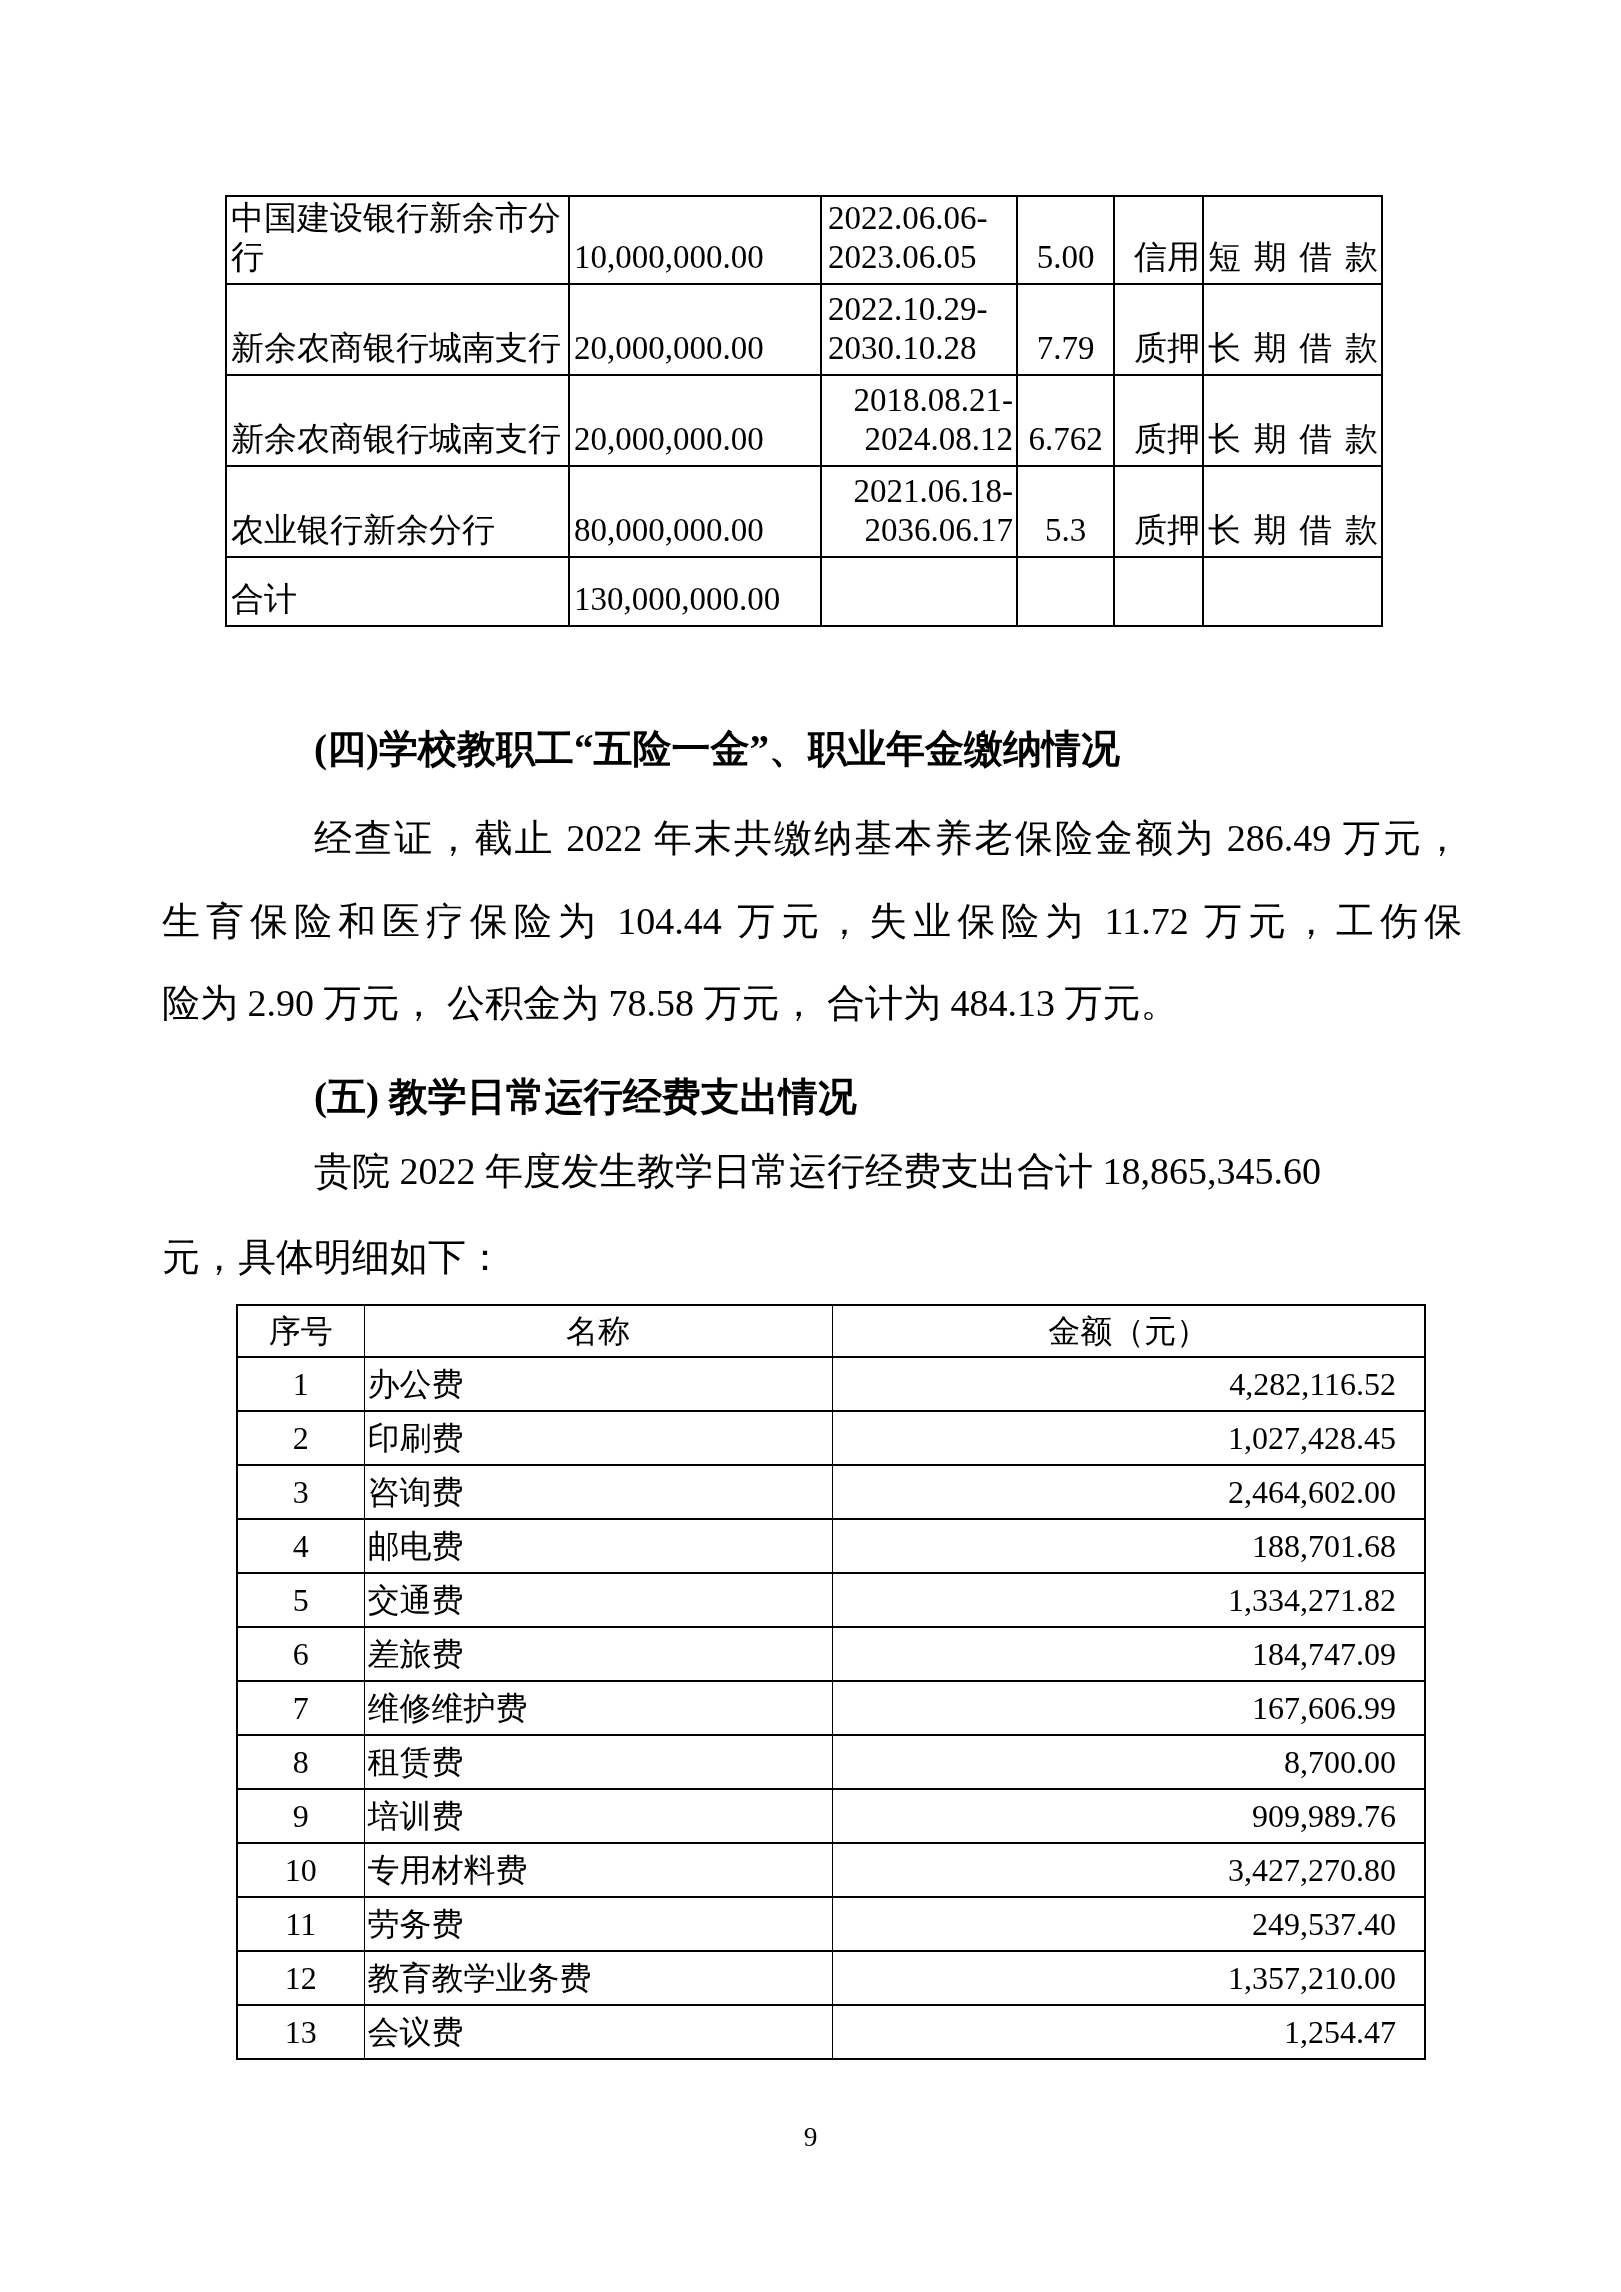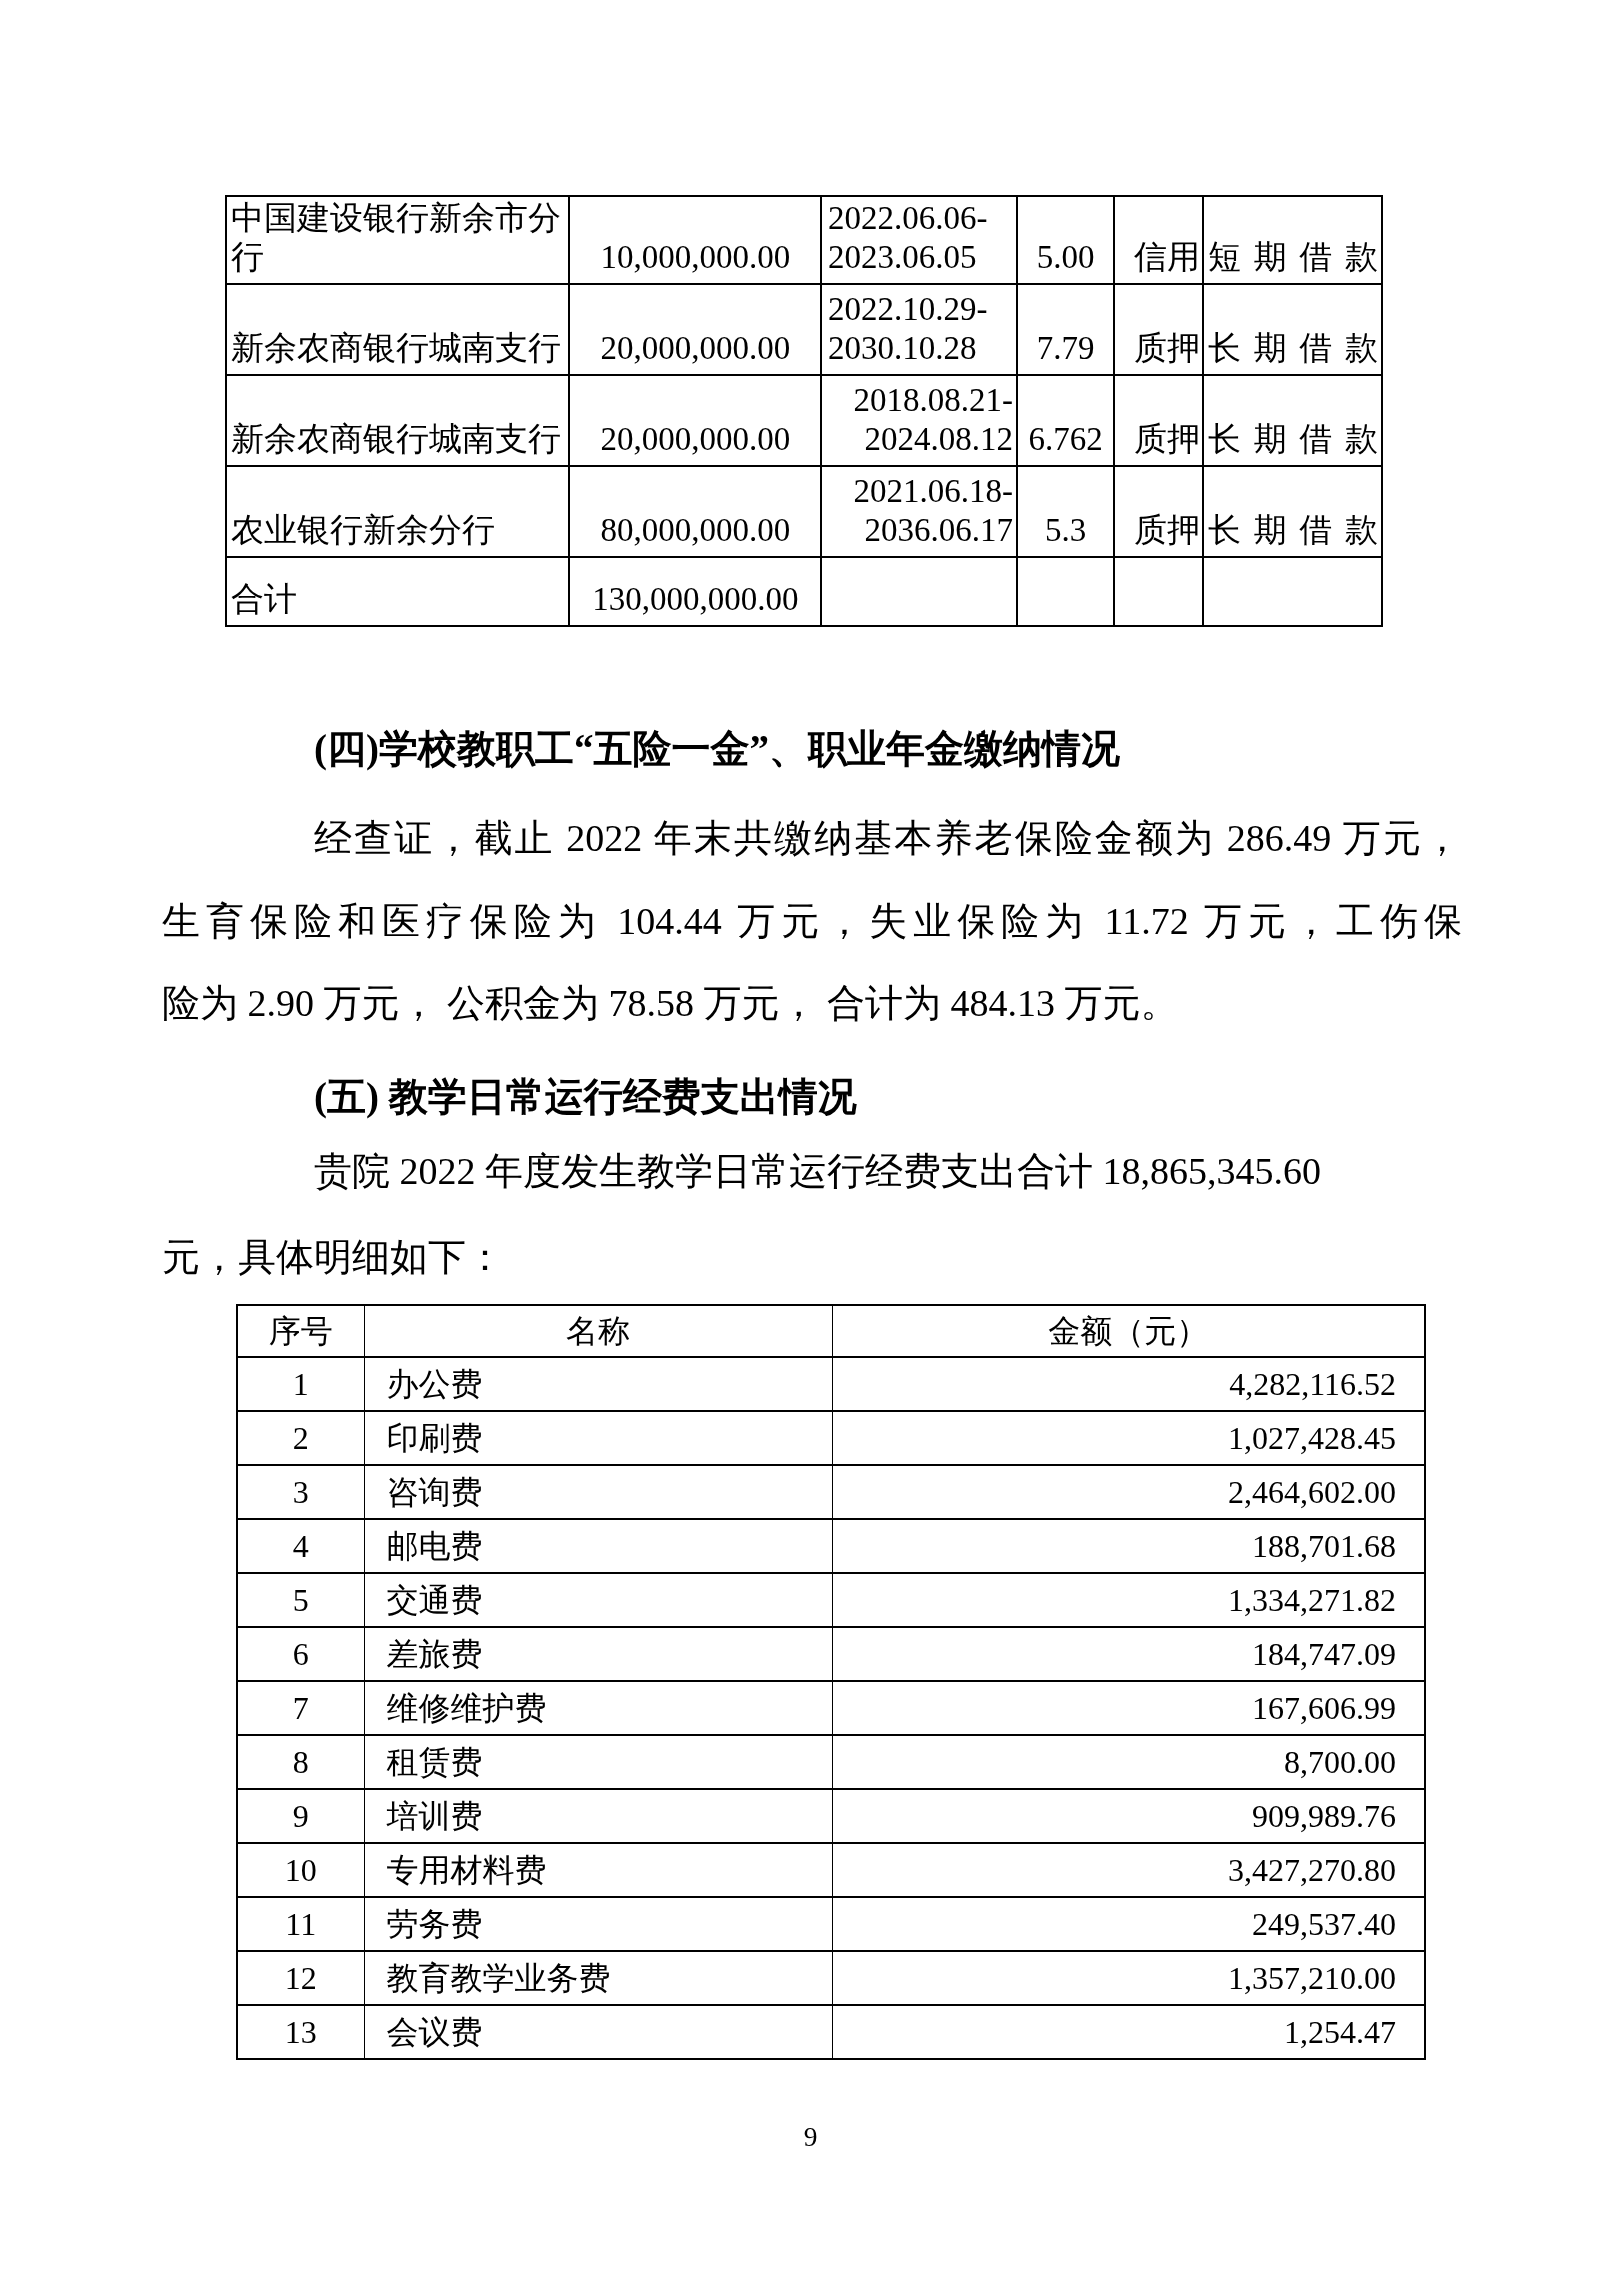--- a/index.html
+++ b/index.html
@@ -22,21 +22,21 @@
     border:2px solid #000;
     vertical-align:bottom;
     font-size:33px; line-height:39px;
     padding:2px 2.9px 5.9px 3.9px;
     overflow:hidden;
   }
   .loan-table tr.lr1 { height:72px; }
   .loan-table tr.lr2, .loan-table tr.lr3, .loan-table tr.lr4 { height:91px; }
   .loan-table tr.ltotal { height:69px; }
   .loan-table td.bank { text-align:left; }
-  .loan-table td.amt  { text-align:center; padding-right:3px; }
+  .loan-table td.amt  { text-align:left; padding-right:3px; }
   .loan-table td.date { text-align:left; padding-left:5.9px; }
   .loan-table tr.date-right td.date { text-align:right; padding-right:2.9px; }
   .loan-table td.rate { text-align:center; padding-left:0; padding-right:0; }
   .loan-table td.grt  { text-align:right; padding-right:2px; }
   .loan-table td.typ  { text-align:justify; text-align-last:justify; }
 
   
   .heading {
     position:absolute; left:314px;
     font-size:39px; font-weight:bold; white-space:nowrap;
@@ -59,21 +59,21 @@
     border:1px solid #000;
     border-top-width:2px; border-bottom-width:2px;
     font-size:32px; line-height:37px;
     font-weight:normal;
     vertical-align:middle;
     overflow:hidden;
   }
   .expense-table tr.hdr { height:52px; }
   .expense-table tr.row { height:54px; }
   .expense-table .c-idx  { text-align:center; }
-  .expense-table .c-name { text-align:left; padding-left:22px; }
+  .expense-table .c-name { text-align:left; padding-left:3px; }
   .expense-table .c-amt  { text-align:right; padding-right:28px; }
   .expense-table th.c-name, .expense-table th.c-amt { text-align:center; padding:0; }
 
   
   .page-number {
     position:absolute; left:0; top:2122px; width:1621px;
     text-align:center; font-size:27.4px;
   }
 </style>
 </head>

